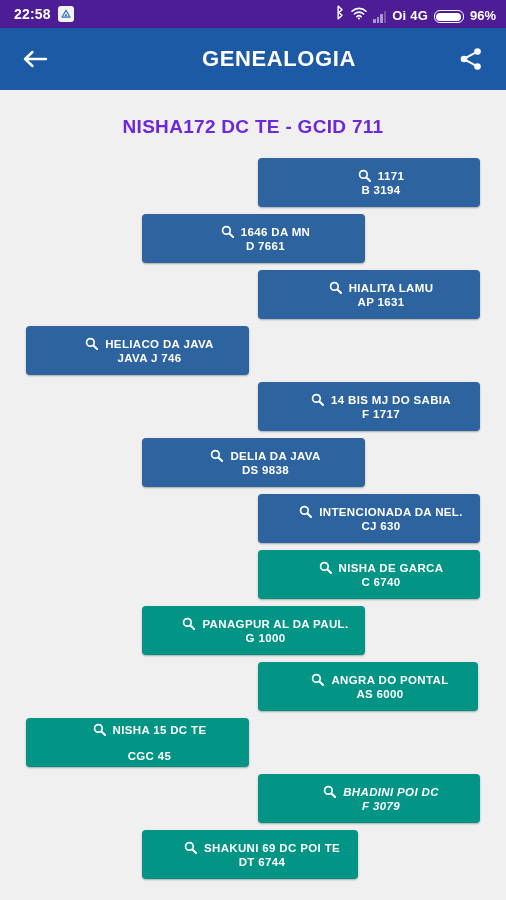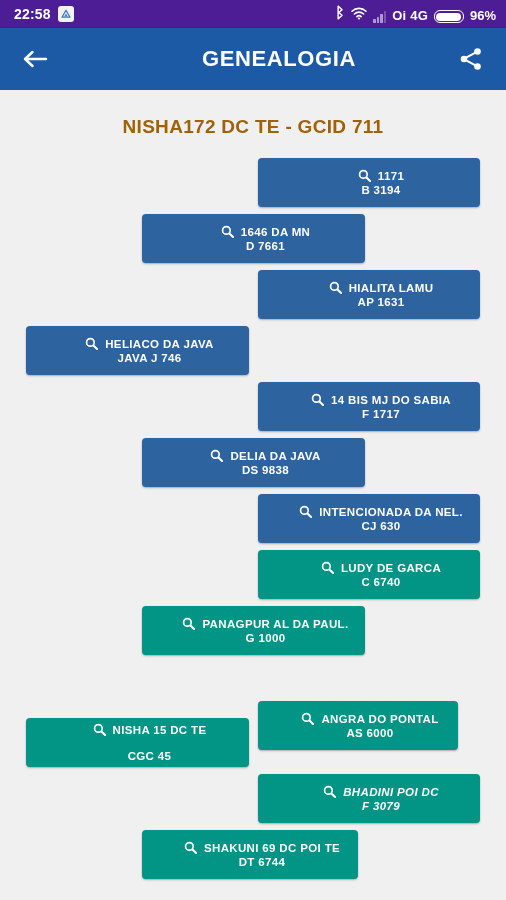--- a/index.html
+++ b/index.html
@@ -71,21 +71,21 @@
 
   
   .content{
     height:810px;
     background:#f0f0f0;
     position:relative;
     overflow:hidden;
   }
   .page-title{
     text-align:center;
-    color:#a16207;
+    color:#6d28d9;
     font-size:19px;
     font-weight:bold;
     letter-spacing:.3px;
     padding-top:26px;
   }
 
   .tree{ position:relative; margin-top:20px; }
 
   .node{
     position:absolute;
@@ -240,35 +240,35 @@
           <span class="node-name">INTENCIONADA DA NEL.</span>
         </div>
         <div class="node-code">CJ 630</div>
       </div>
       <div class="node green" style="left: 258px; top: 392px; width: 222px;">
         <div class="node-row">
           <svg class="mag" width="13" height="13" viewBox="0 0 14 14">
       <circle cx="5.8" cy="5.8" r="4.1" fill="none" stroke="#ffffff" stroke-width="1.8"></circle>
       <path d="M9.1 9.1 L13 13" stroke="#ffffff" stroke-width="2.2" stroke-linecap="round"></path>
     </svg>
-          <span class="node-name">LUDY DE GARCA</span>
+          <span class="node-name">NISHA DE GARCA</span>
         </div>
         <div class="node-code">C 6740</div>
       </div>
       <div class="node green" style="left: 142px; top: 448px; width: 223px;">
         <div class="node-row">
           <svg class="mag" width="13" height="13" viewBox="0 0 14 14">
       <circle cx="5.8" cy="5.8" r="4.1" fill="none" stroke="#ffffff" stroke-width="1.8"></circle>
       <path d="M9.1 9.1 L13 13" stroke="#ffffff" stroke-width="2.2" stroke-linecap="round"></path>
     </svg>
           <span class="node-name">PANAGPUR AL DA PAUL.</span>
         </div>
         <div class="node-code">G 1000</div>
       </div>
-      <div class="node green" style="left: 258px; top: 504px; width: 200px; margin-top: 39px;">
+      <div class="node green" style="left: 258px; top: 504px; width: 220px;">
         <div class="node-row">
           <svg class="mag" width="13" height="13" viewBox="0 0 14 14">
       <circle cx="5.8" cy="5.8" r="4.1" fill="none" stroke="#ffffff" stroke-width="1.8"></circle>
       <path d="M9.1 9.1 L13 13" stroke="#ffffff" stroke-width="2.2" stroke-linecap="round"></path>
     </svg>
           <span class="node-name">ANGRA DO PONTAL</span>
         </div>
         <div class="node-code">AS 6000</div>
       </div>
       <div class="node green" style="left: 26px; top: 560px; width: 223px; gap: 12px;">

